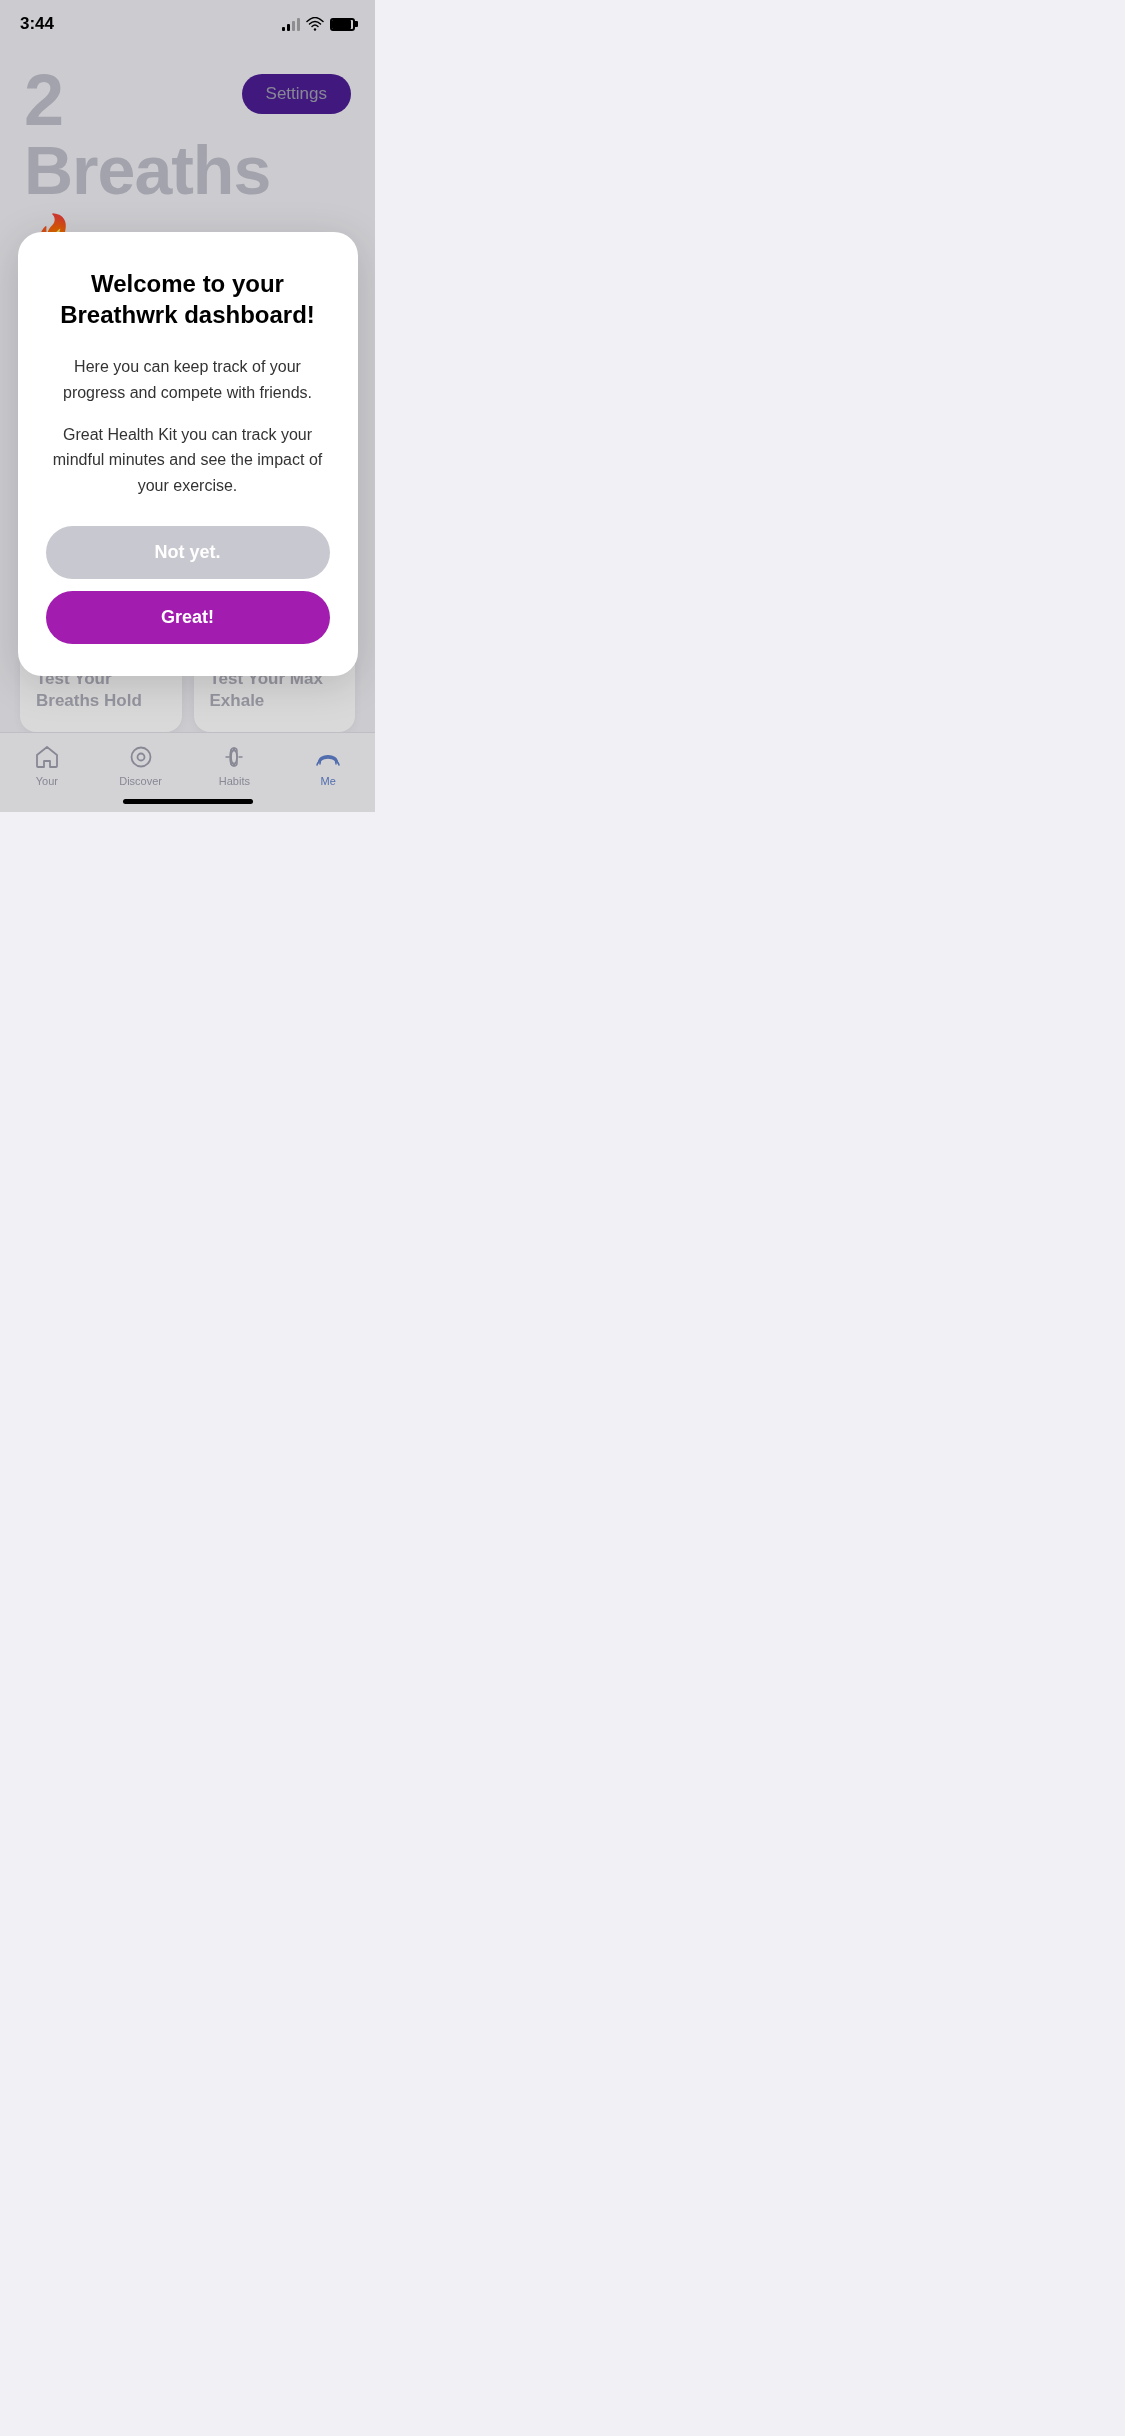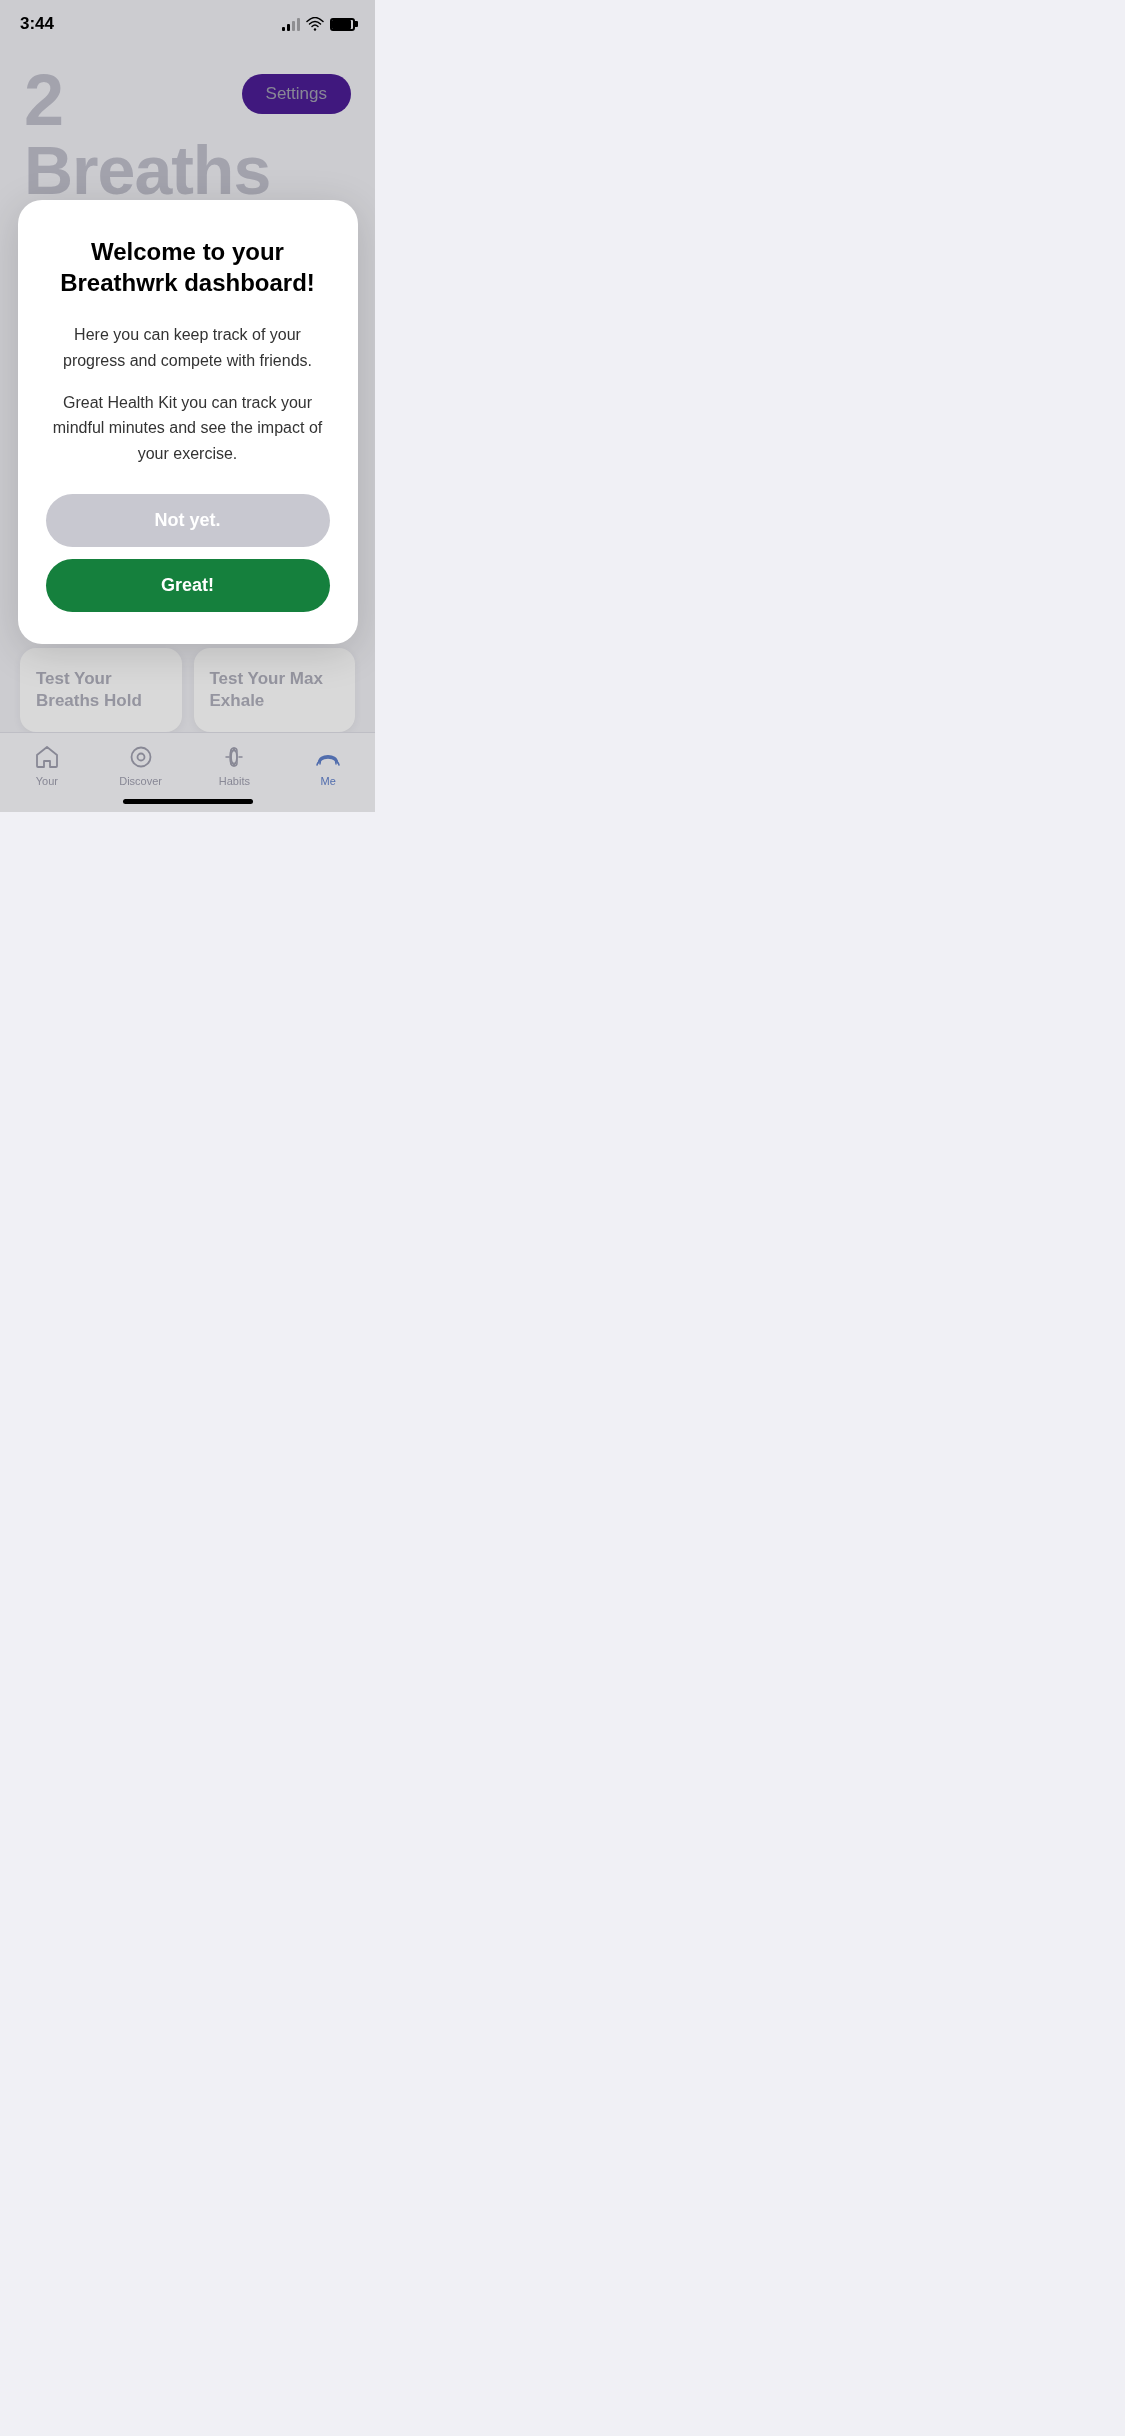--- a/index.html
+++ b/index.html
@@ -136,20 +136,21 @@
       padding-top: 200px;
       z-index: 10;
     }
 
     .modal-card {
       background: #fff;
       border-radius: 24px;
       padding: 36px 28px 32px 28px;
       width: 340px;
       box-shadow: 0 8px 40px rgba(0,0,0,0.15);
+      margin-top: 32px;
     }
 
     .modal-title {
       font-size: 24px;
       font-weight: 800;
       color: #000;
       text-align: center;
       line-height: 1.3;
       margin-bottom: 24px;
     }
@@ -178,21 +179,21 @@
       font-size: 18px;
       font-weight: 600;
       color: #fff;
       cursor: pointer;
     }
 
     .btn-great {
       flex: 1;
       padding: 16px;
       border-radius: 30px;
-      background: #15803d;
+      background: #a21caf;
       border: none;
       font-size: 18px;
       font-weight: 700;
       color: #fff;
       cursor: pointer;
     }
 
     
     .bottom-cards {
       position: absolute;

